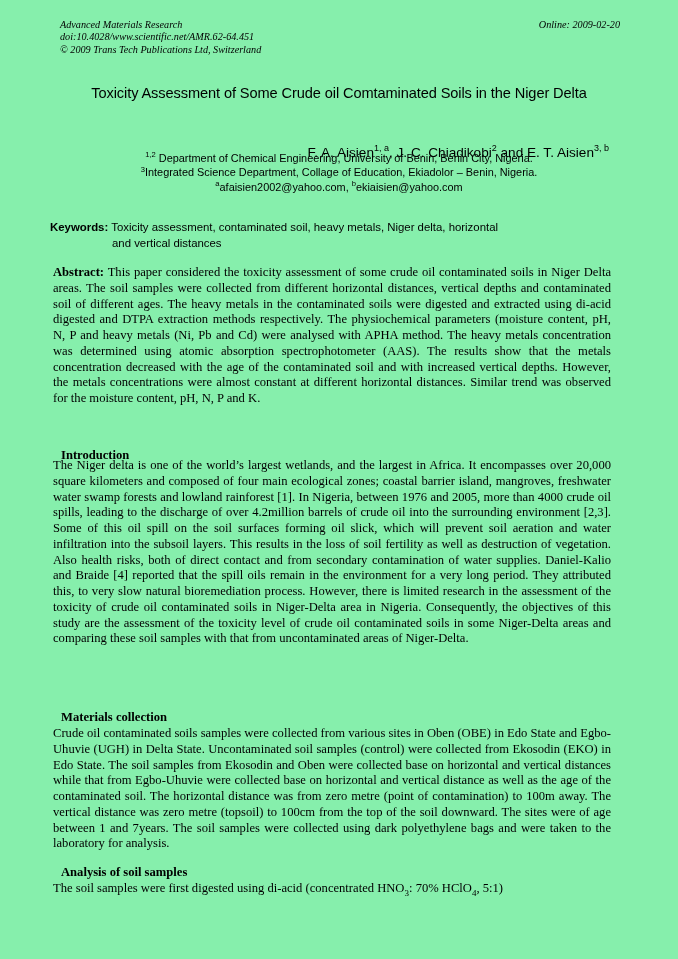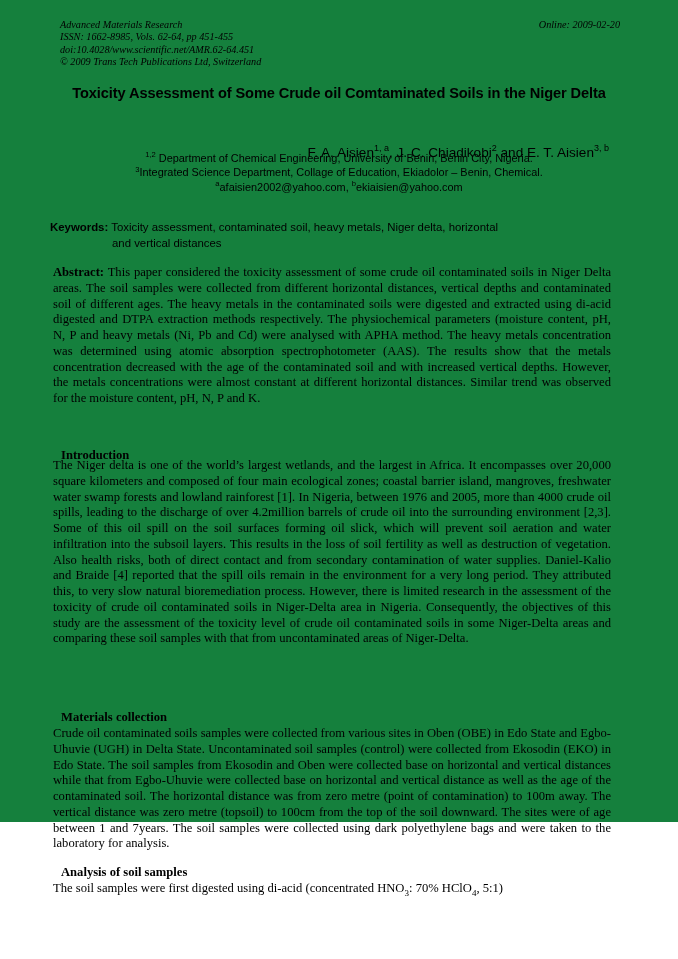--- a/index.html
+++ b/index.html
@@ -13,22 +13,22 @@
     position: relative;
     overflow: hidden;
     font-family: "Liberation Serif", serif;
     color: #000000;
   }
 
   .page {
     position: absolute;
     left: 0; top: 0;
     width: 678px;
-    height: 822px;
-    background: #15803d;
+    height: 959px;
+    background: #86efac;
   }
 
   
   .journal-header {
     position: absolute;
     left: 60px;
     top: 19px;
     width: 560px;
     font-family: "Liberation Serif", serif;
     font-style: italic;
@@ -47,21 +47,21 @@
   }
 
   
   .paper-title {
     position: absolute;
     left: 69px;
     top: 84px;
     width: 540px;
     text-align: center;
     font-family: "Liberation Sans", sans-serif;
-    font-weight: bold;
+    font-weight: normal;
     font-size: 14.6px;
     line-height: 19.5px;
     letter-spacing: -0.1px;
   }
 
   
   .authors {
     position: absolute;
     left: 69px;
     top: 144px;
@@ -139,34 +139,33 @@
 </head>
 <body>
 
 <div class="page">
 
   <div class="journal-header">
     <div class="hdr-row">
       <span>Advanced Materials Research</span>
       <span class="online">Online: 2009-02-20</span>
     </div>
-    <div class="hdr-row">ISSN: 1662-8985, Vols. 62-64, pp 451-455</div>
     <div class="hdr-row">doi:10.4028/www.scientific.net/AMR.62-64.451</div>
     <div class="hdr-row">© 2009 Trans Tech Publications Ltd, Switzerland</div>
   </div>
 
   <div class="paper-title">Toxicity Assessment of Some Crude oil Comtaminated Soils in the Niger Delta</div>
 
   <div class="authors">
     <span>F. A. Aisien</span><sup>1, a</sup><span>, </span><span>J. C. Chiadikobi</span><sup>2</sup><span> and </span><span>E. T. Aisien</span><sup>3, b</sup>
   </div>
 
   <div class="affiliations">
     <div><sup>1,2</sup><span> Department of Chemical Engineering, University of Benin, Benin City, Nigeria.</span></div>
-    <div><sup>3</sup><span>Integrated Science Department, Collage of Education, Ekiadolor – Benin, Chemical.</span></div>
+    <div><sup>3</sup><span>Integrated Science Department, Collage of Education, Ekiadolor – Benin, Nigeria.</span></div>
     <div><sup>a</sup><span>afaisien2002@yahoo.com, </span><sup>b</sup><span>ekiaisien@yahoo.com</span></div>
   </div>
 
   <div class="keywords">
     <div><span class="kw-label">Keywords:</span><span> Toxicity assessment, contaminated soil, heavy metals, Niger delta, horizontal</span></div>
     <div class="kw-line2">and vertical distances</div>
   </div>
 
   <div class="body-text abstract last-line-left"><span class="lead-label">Abstract:</span><span> This paper considered the toxicity assessment of some crude oil contaminated soils in Niger Delta areas. The soil samples were collected from different horizontal distances, vertical depths and contaminated soil of different ages. The heavy metals in the contaminated soils were digested and extracted using di-acid digested and DTPA extraction methods respectively. The physiochemical parameters (moisture content, pH, N, P and heavy metals (Ni, Pb and Cd) were analysed with APHA method. The heavy metals concentration was determined using atomic absorption spectrophotometer (AAS).  The results show that the metals concentration decreased with the age of the contaminated soil and with increased vertical depths. However, the metals concentrations were almost constant at different horizontal distances. Similar trend was observed for the moisture content, pH, N, P and K.</span></div>
 

